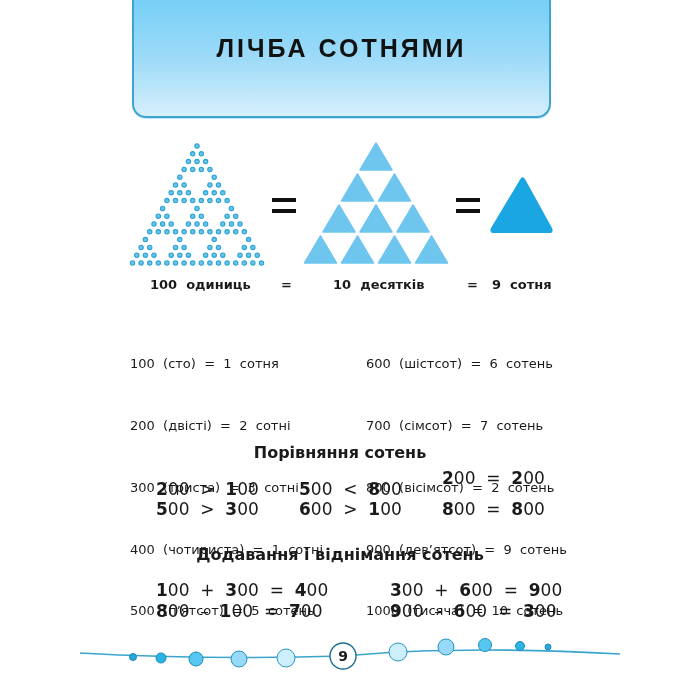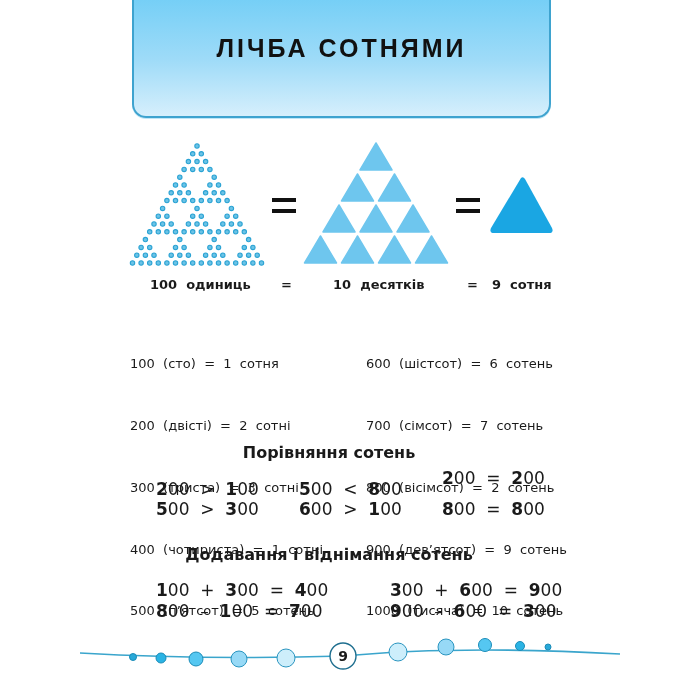--- a/index.html
+++ b/index.html
@@ -8,21 +8,21 @@
   .header-box { position:absolute; left:132px; top:-10px; width:419px; height:128px;
     border:2px solid #3ea3cf; border-top:none; border-radius:0 0 14px 14px;
     background:linear-gradient(to bottom, #6fcdf6 0%, #9edbf8 55%, #d6effc 100%);
     box-shadow: 0 1px 0 #bfe6f7; box-sizing:border-box; }
   .title { position:absolute; left:0; right:0; top:44px; text-align:center;
     font-family:Liberation Sans, sans-serif; font-weight:bold; font-size:25px; letter-spacing:3px; color:#111; }
   .dots-svg, .tri-svg { position:absolute; left:0; top:0; }
   .equals-big { position:absolute; height:4px; width:24px; background:#111; }
   .caption { position:absolute; top:277px; font-weight:bold; font-size:13px; white-space:pre; }
   .list { position:absolute; font-size:13px; line-height:20.6px; white-space:pre; }
-  .section-title { position:absolute; left:5px; width:648px; text-align:center; font-weight:bold; font-size:16px; }
+  .section-title { position:absolute; left:16px; width:648px; text-align:center; font-weight:bold; font-size:16px; }
   .expr { position:absolute; font-size:17px; white-space:pre; }
   .expr b { font-weight:bold; }
   .footer-svg { position:absolute; left:0; top:0; }
   .page-num { position:absolute; left:330px; top:643px; width:26px; height:26px; text-align:center;
      font-weight:bold; font-size:14px; line-height:26px; }
 </style>
 </head>
 <body>
 
 <div class="header-box">

